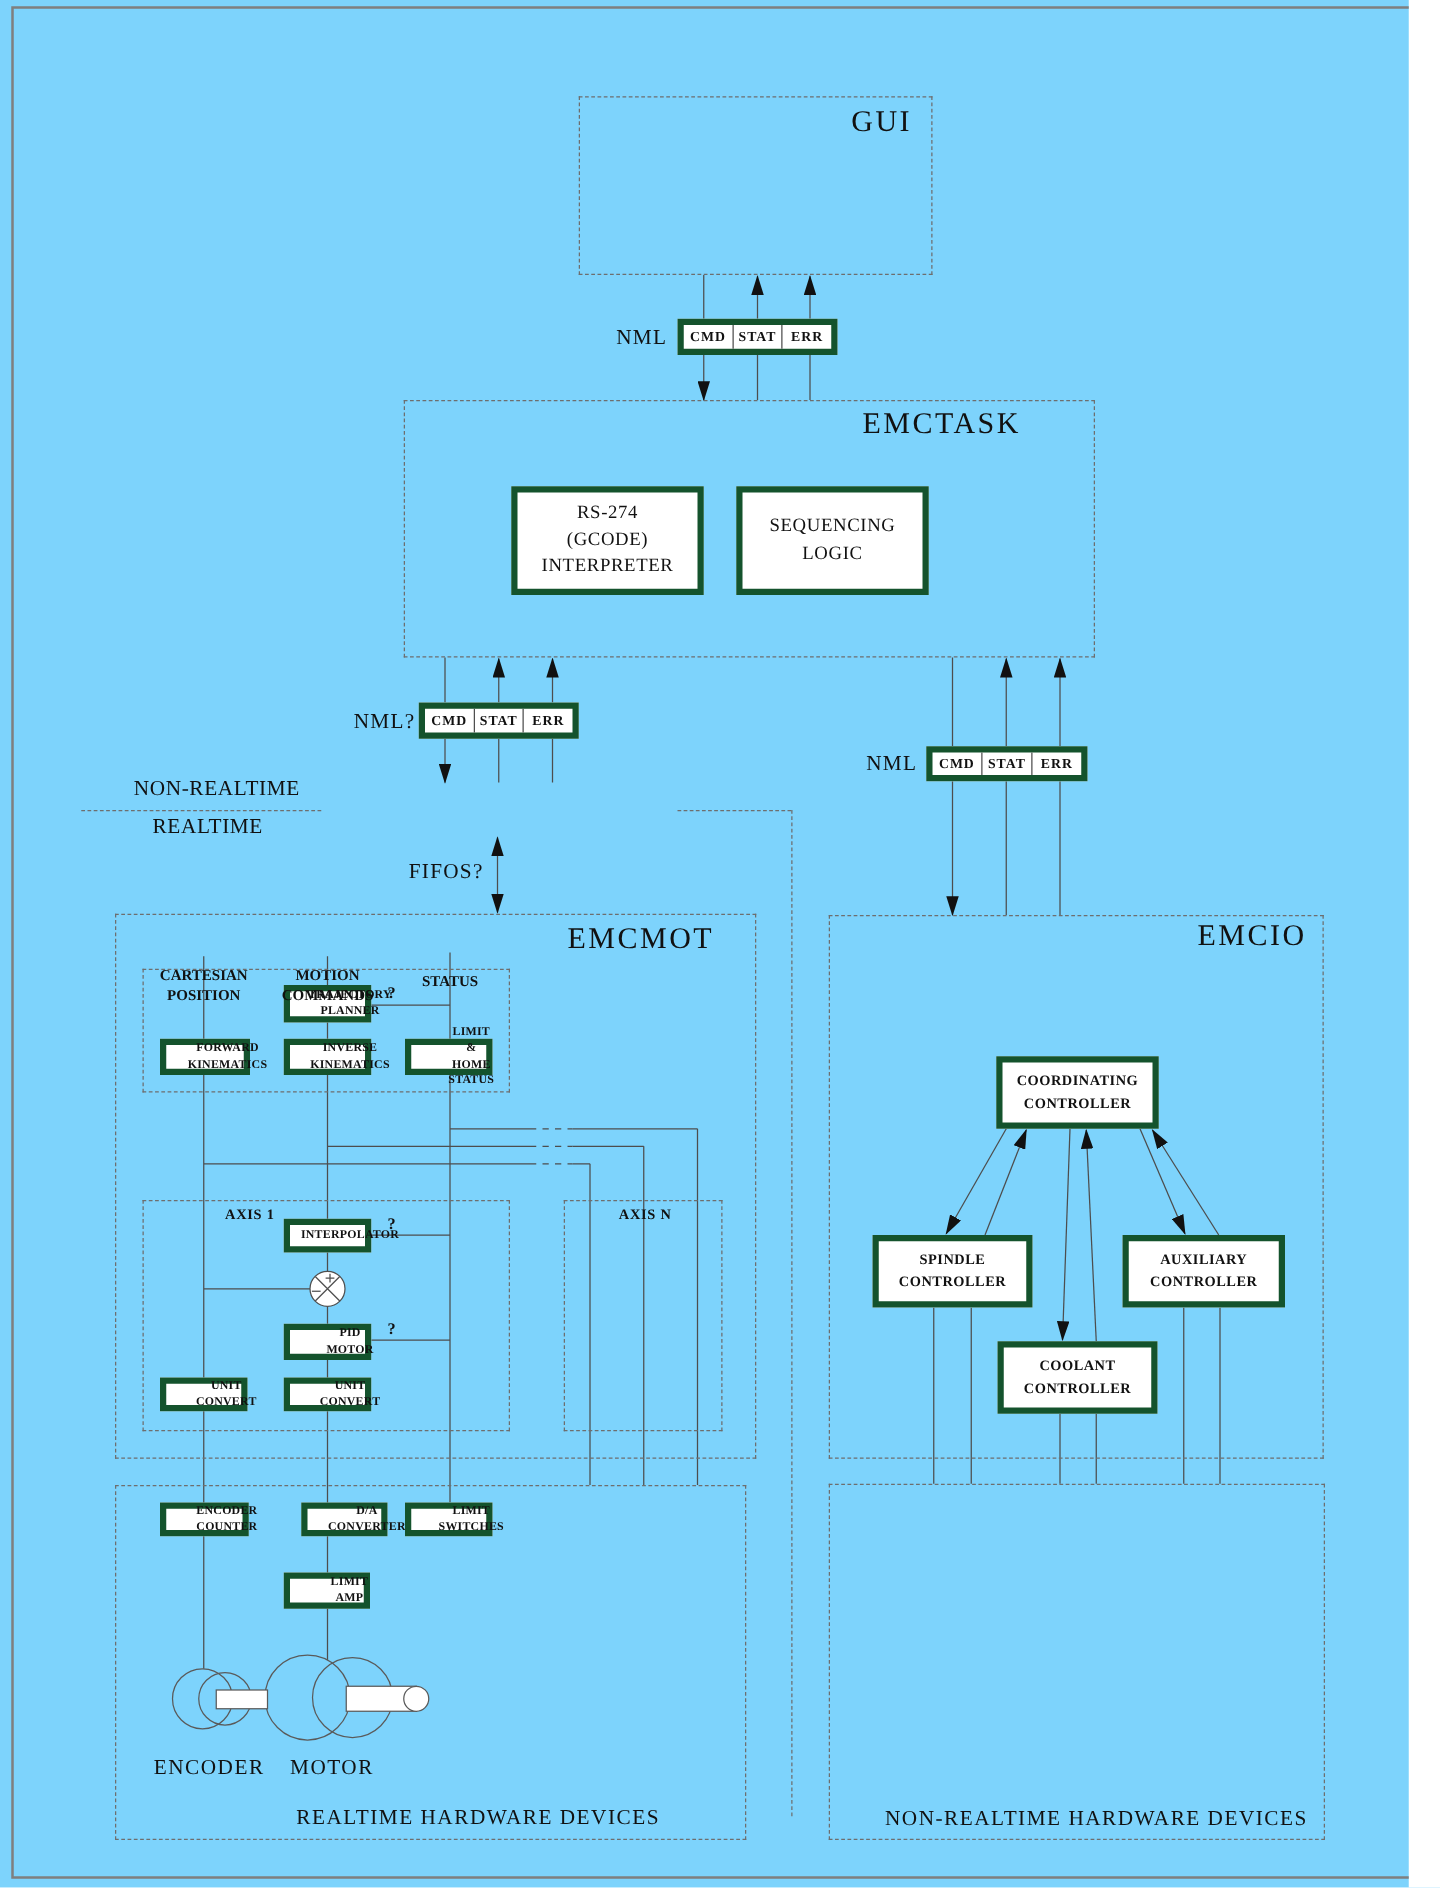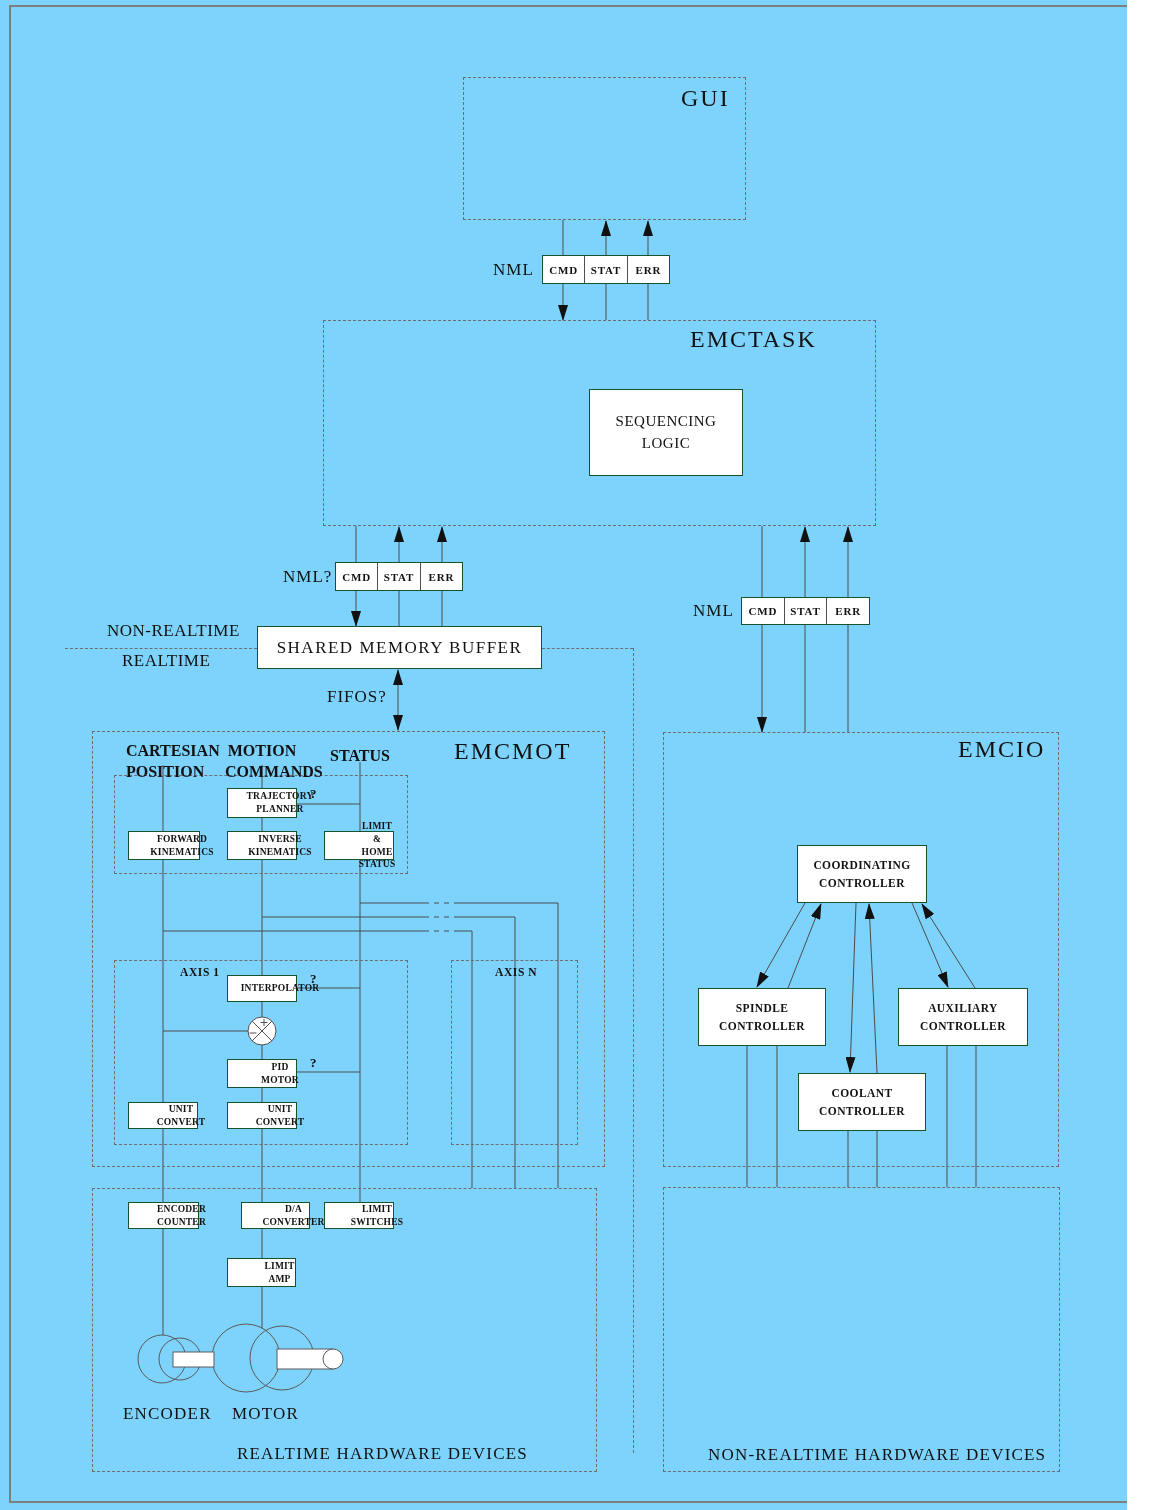--- a/index.html
+++ b/index.html
@@ -2,34 +2,34 @@
 <html><head>
 <meta charset="utf-8">
 <style>
   html,body{margin:0;padding:0;background:#fff;}
   .stage{position:relative;width:1127px;height:1510px;background:#7dd3fc;
          font-family:Liberation Serif, serif;color:#111;overflow:hidden;}
   .page-border{position:absolute;left:9px;top:5px;width:1132px;height:1498px;
                border:2px solid #7f7f7f;box-sizing:border-box;z-index:0;}
   svg.wires{position:absolute;left:0;top:0;z-index:1;}
   .grp{position:absolute;box-sizing:border-box;border:1px dashed #6e6e6e;background:transparent;z-index:2;}
-  .bx{position:absolute;box-sizing:border-box;background:#fff;border:1px solid #14532d;
+  .bx{position:absolute;box-sizing:border-box;background:#fff;border:5px solid #14532d;
       display:flex;align-items:center;justify-content:center;text-align:center;z-index:3;}
   .dash-h{position:absolute;border-top:1px dashed #6e6e6e;height:0;z-index:2;}
   .dash-v{position:absolute;border-left:1px dashed #6e6e6e;width:0;z-index:2;}
   .title{position:absolute;font-size:24px;letter-spacing:2px;white-space:nowrap;z-index:4;}
   .md{position:absolute;font-size:17px;letter-spacing:1px;white-space:nowrap;z-index:4;}
   .ml{white-space:pre-line;}
   .xs{font-size:9.5px;font-weight:bold;letter-spacing:0.2px;line-height:1.35;padding-left:36px;}
   .mdc{font-size:17px;letter-spacing:1.5px;}
   .cell{flex:1;height:100%;display:flex;align-items:center;justify-content:center;
         font-size:11px;font-weight:bold;letter-spacing:0.8px;border-left:1px solid #4f4f4f;}
   .cell:first-child{border-left:none;}
-  .col{position:absolute;width:74px;text-align:center;font-size:16px;font-weight:bold;
-       line-height:1.3;white-space:pre-line;z-index:4;}
+  .col{position:absolute;width:74px;text-align:center;font-size:12px;font-weight:bold;
+       line-height:1.3;white-space:pre-line;z-index:4;margin-top:32px;}
   .ax{position:absolute;font-size:11.5px;font-weight:bold;letter-spacing:0.6px;z-index:4;}
   .q{position:absolute;font-size:13px;font-weight:bold;z-index:4;}
   .big3{font-size:15px;line-height:1.45;letter-spacing:0.5px;}
   .ctl{font-size:11.5px;font-weight:bold;line-height:1.6;letter-spacing:0.4px;}
   .hwlbl{position:absolute;font-size:17px;letter-spacing:1.2px;white-space:nowrap;z-index:4;}
 </style>
 </head>
 <body>
 
 <div class="stage">
@@ -135,24 +135,26 @@
     <div class="cell">CMD</div>
     <div class="cell">STAT</div>
     <div class="cell">ERR</div>
   </div>
   <div class="bx" style="left:741px;top:597px;width:129px;height:28px;padding:0">
     <div class="cell">CMD</div>
     <div class="cell">STAT</div>
     <div class="cell">ERR</div>
   </div>
 
+  <div class="bx big3 ml" style="left:409px;top:389px;width:154px;height:87px">RS-274
+(GCODE)
+INTERPRETER</div>
   <div class="bx big3 ml" style="left:589px;top:389px;width:154px;height:87px">SEQUENCING
 LOGIC</div>
 
-  <div class="bx mdc" style="left:257px;top:626px;width:285px;height:43px">SHARED MEMORY BUFFER</div>
 
   <div class="col" style="left:126px;top:741px">CARTESIAN
 POSITION</div>
   <div class="col" style="left:225px;top:741px">MOTION
 COMMANDS</div>
   <div class="col" style="left:323px;top:746px">STATUS</div>
 
   <div class="bx xs ml" style="left:227px;top:788px;width:70px;height:30px">TRAJECTORY
 PLANNER</div>
   <div class="bx xs ml" style="left:128px;top:831px;width:72px;height:29px">FORWARD

